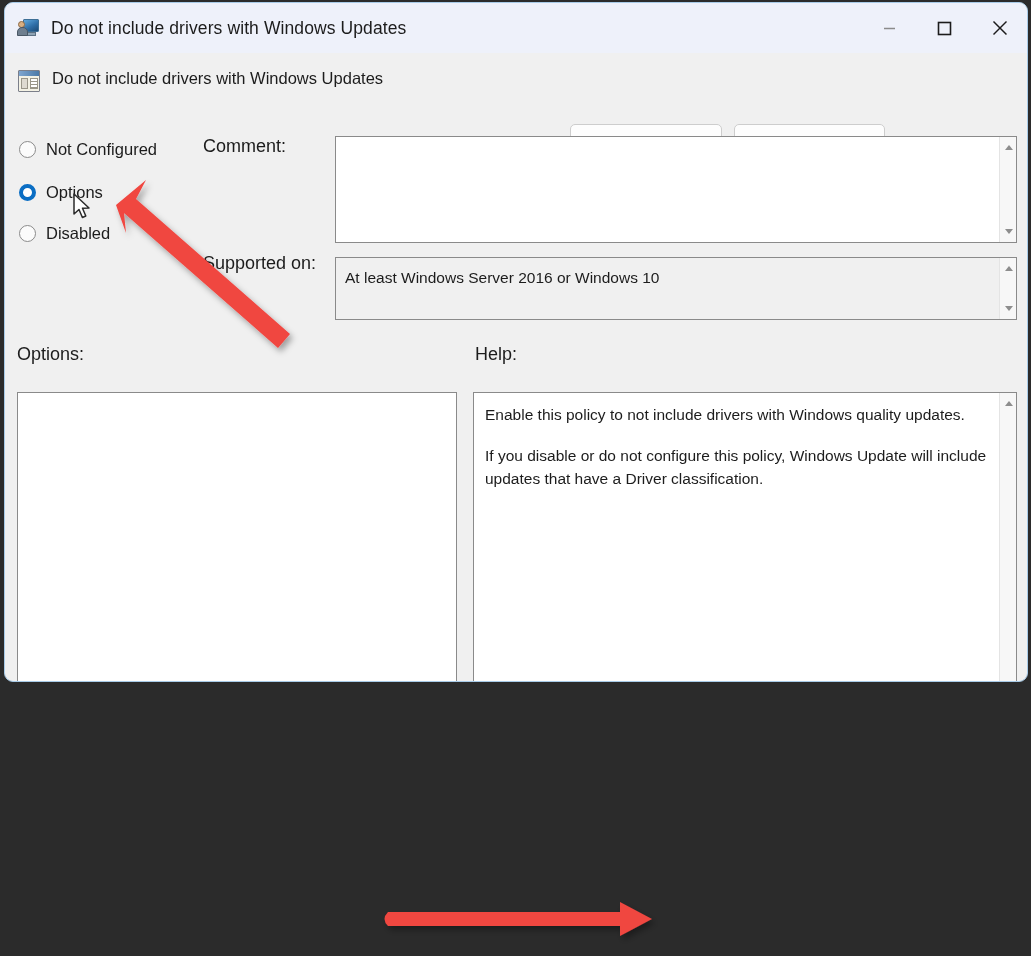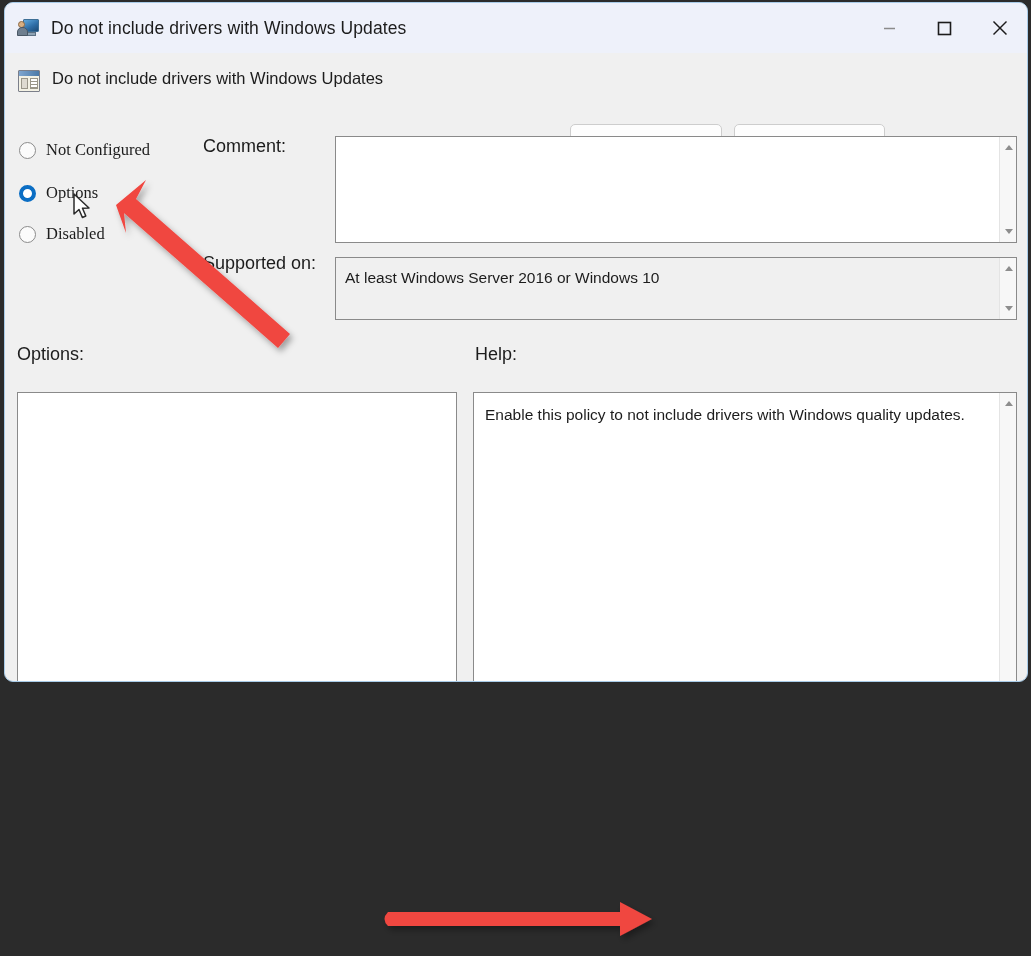--- a/index.html
+++ b/index.html
@@ -128,21 +128,20 @@
     padding: 0;
   }
   #btn-prev-setting { left: 565px; width: 152px; }
   #btn-next-setting { left: 729px; width: 151px; }
 
   
   .radio-row {
     position: absolute; left: 14px;
     display: flex; align-items: center;
     cursor: default;
-    font-family: Liberation Serif, serif;
   }
   #radio-not-configured { top: 137px; }
   #radio-enabled        { top: 180px; }
   #radio-disabled       { top: 221px; text-align: right; }
   .radio-mark {
     width: 17px; height: 17px;
     border-radius: 50%;
     border: 1px solid #8b8b8b;
     background: #fbfbfb;
     flex: 0 0 auto;
@@ -339,20 +338,21 @@
 
   <div class="fld-label" id="label-options">Options:</div>
   <div class="tbox" id="box-options">
     <div class="content" style="right:0"></div>
   </div>
 
   <div class="fld-label" id="label-help">Help:</div>
   <div class="tbox" id="box-help">
     <div class="content">
       <p class="hp">Enable this policy to not include drivers with Windows quality updates.</p>
+      <p class="hp">If you disable or do not configure this policy, Windows Update will include updates that have a Driver classification.</p>
     </div>
     <div class="sbar">
       <div class="arw up">
           <span class="tri up"></span>
         </div>
       <div class="arw dn">
           <span class="tri dn"></span>
         </div>
     </div>
   </div>

